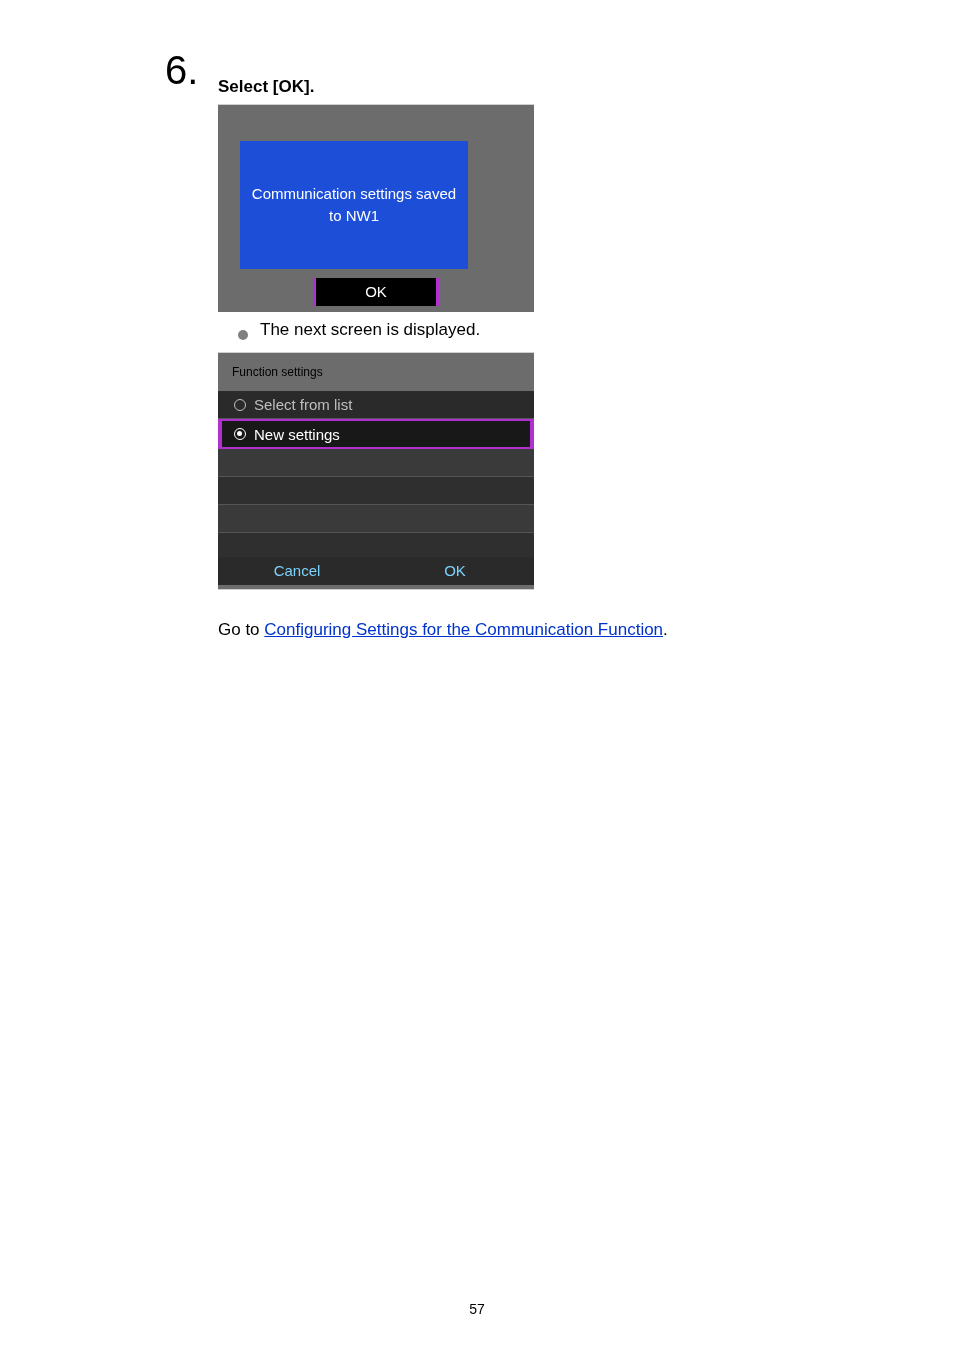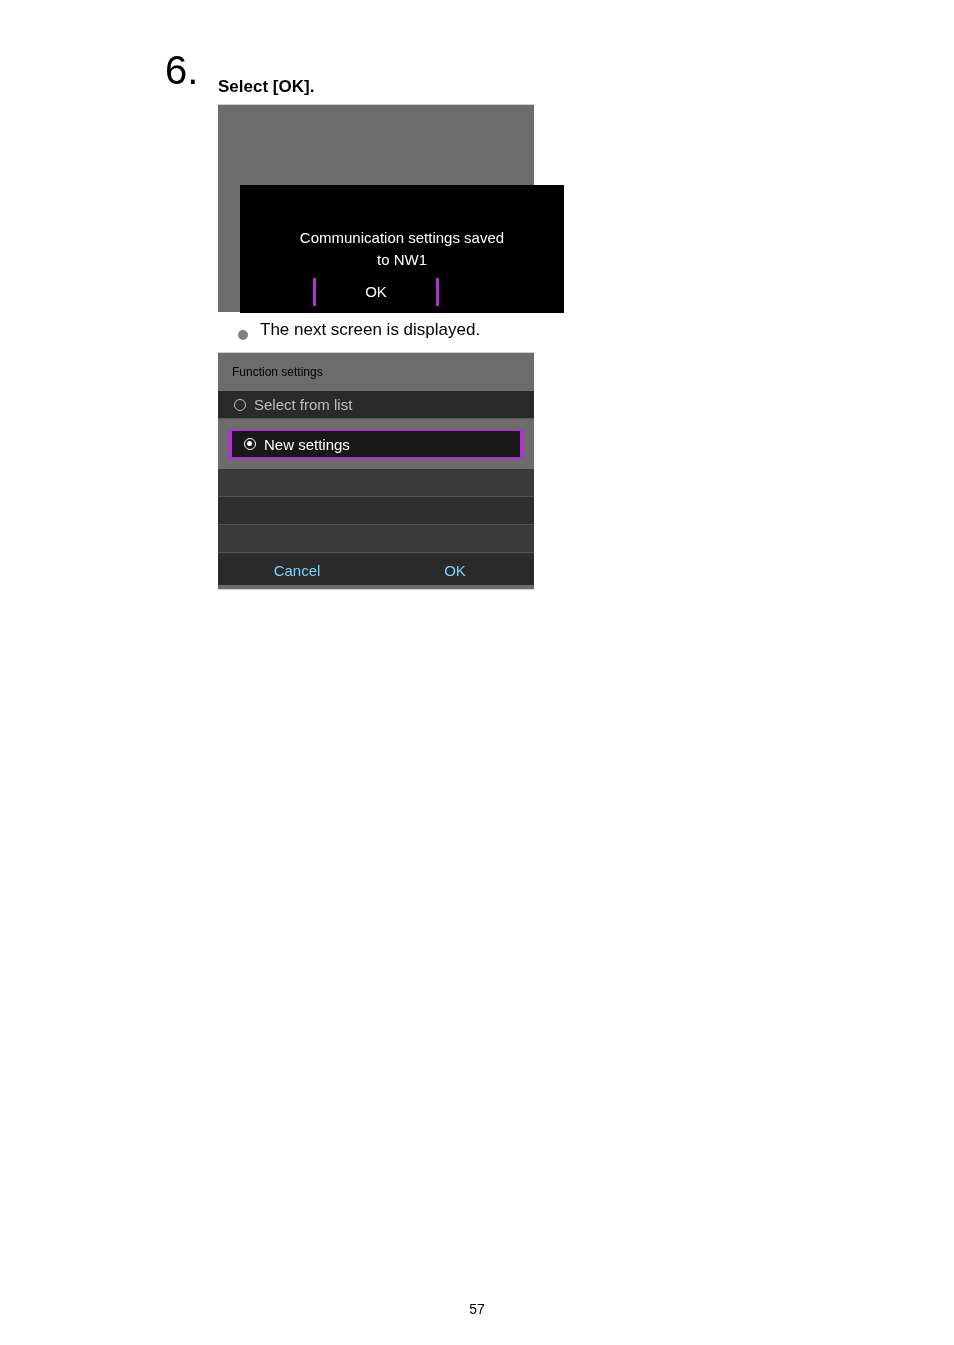--- a/index.html
+++ b/index.html
@@ -38,31 +38,30 @@
     top: 104px;
     width: 316px;
     height: 207px;
     background: #6c6c6c;
     border-top: 1px solid #d0d0d0;
   }
   .shot1-inner {
     position: absolute;
     left: 22px;
     top: 36px;
-    width: 324px;
+    width: 228px;
     height: 128px;
-    background: #000000;
+    background: #1d4ed8;
     color: #fff;
     font-size: 15px;
     text-align: center;
     display: flex;
     flex-direction: column;
     justify-content: center;
     line-height: 1.5;
-    margin-top: 44px;
   }
   .shot1-ok-wrap {
     position: absolute;
     left: 0; right: 0; bottom: 6px;
     display: flex;
     justify-content: center;
   }
   .shot1-ok {
     width: 120px;
     height: 28px;
@@ -121,21 +120,21 @@
     border-bottom: 1px solid #555;
     box-sizing: border-box;
   }
   .shot2-row.selected {
     height: 30px;
     background: #181818;
     color: #fff;
     border: 2px solid #b030d0;
     border-left-width: 4px;
     border-right-width: 4px;
-    margin: 10px;
+    margin: 0;
     padding-left: 12px;
     box-sizing: border-box;
   }
   .shot2-row.empty {
     background: #3a3a3a;
   }
   .shot2-row.empty.alt {
     background: #2f2f2f;
   }
   .radio-open {
@@ -222,15 +221,18 @@
       <div class="shot2-row empty alt"></div>
       <div class="shot2-row empty"></div>
       <div class="shot2-row empty alt"></div>
     </div>
     <div class="shot2-buttons">
       <div class="shot2-btn">Cancel</div>
       <div class="shot2-btn">OK</div>
     </div>
   </div>
 
+  <div class="goto-line">
+    <span>Go to </span><a href="#">Configuring Settings for the Communication Function</a><span>.</span>
+  </div>
 
   <div class="page-num">57</div>
 </div>
 
 </body></html>

